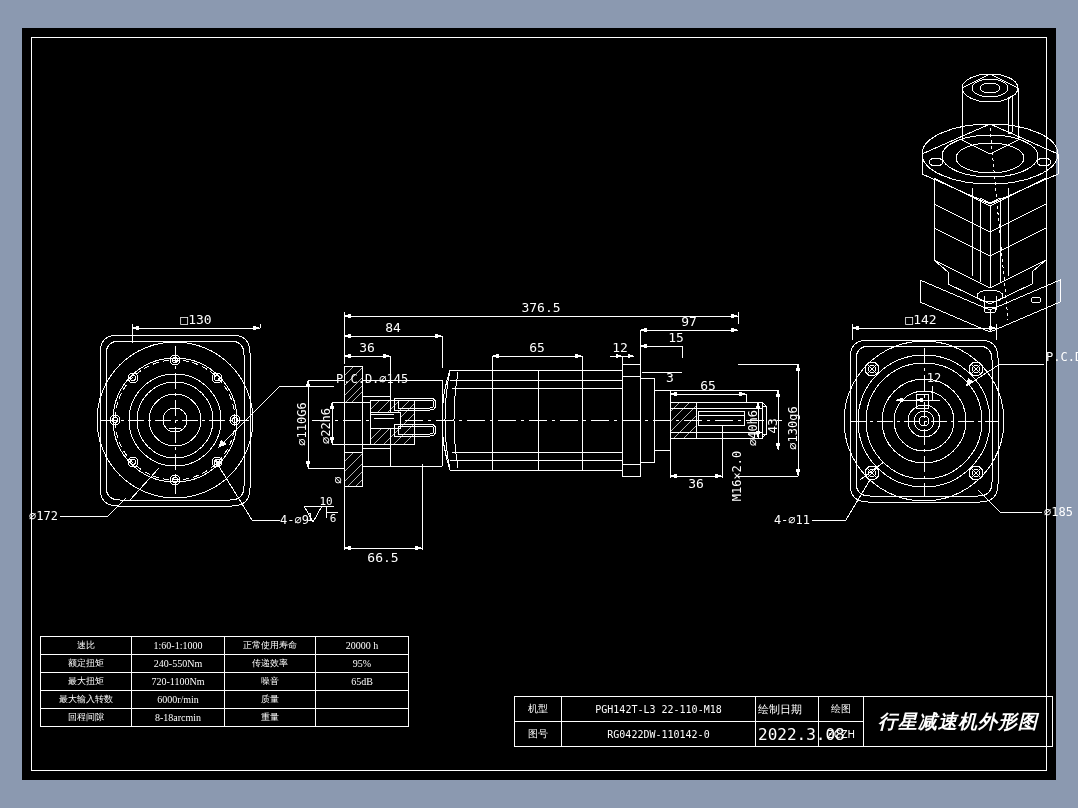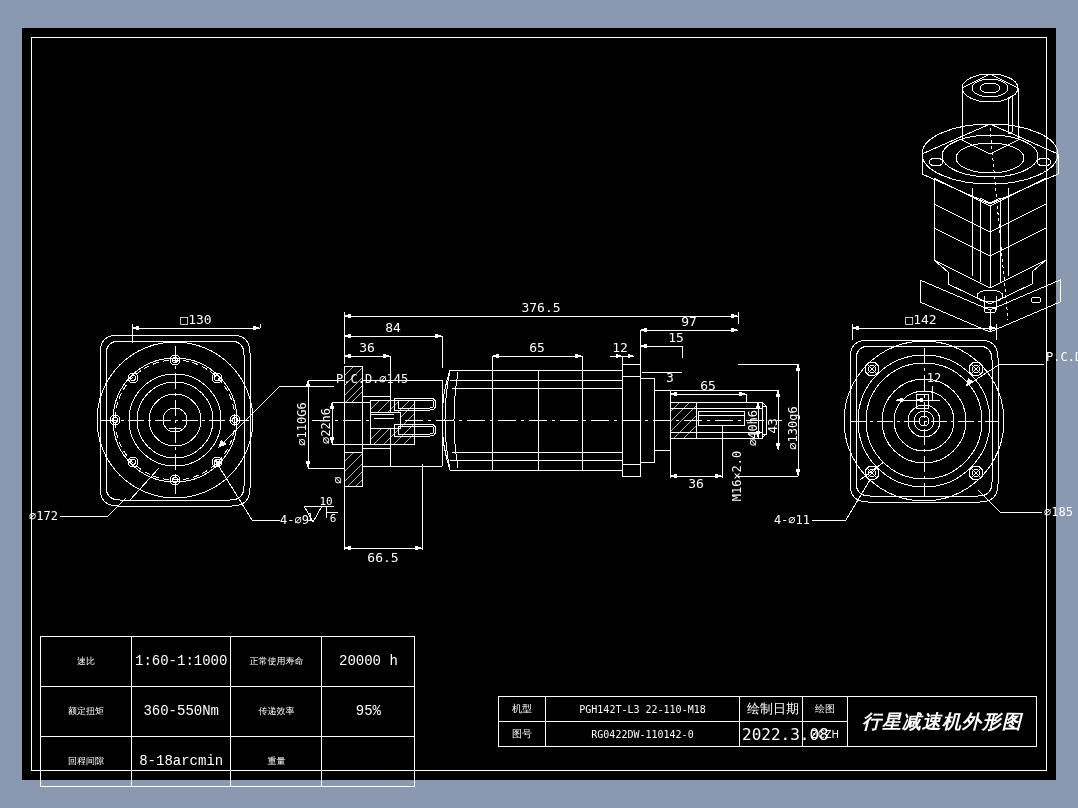--- a/index.html
+++ b/index.html
@@ -27,31 +27,31 @@
 
   
   #spec-table{
     position:absolute;left:18px;top:608px;
     border-collapse:collapse;
     color:#fff;
   }
   #spec-table td{
     border:1px solid #fff;
     height:17px;line-height:17px;
-    padding:16px 3px;
+    padding:0 3px;
     font-size:10px;
     text-align:center;
     white-space:nowrap;
   }
   #spec-table td.lbl{width:84px;font-family:"DejaVu Sans","Liberation Sans",sans-serif;font-size:9px;}
-  #spec-table td.val{width:86px;font-family:Liberation Mono, monospace;font-size:14px;}
+  #spec-table td.val{width:86px;font-family:Liberation Serif, serif;font-size:10px;}
 
   
   #title-block{
-    position:absolute;left:476px;top:668px;
+    position:absolute;left:492px;top:668px;
     border-collapse:collapse;color:#fff;border-radius:10px;
   }
   #title-block td{
     border:1px solid #fff;
     height:24px;
     padding:0 4px;
     font-size:10px;
     text-align:center;
     white-space:nowrap;
     position:relative;
@@ -64,21 +64,21 @@
   .tb-title span{
     font-family:"DejaVu Sans","Liberation Sans",sans-serif;
     font-size:19px;font-weight:bold;font-style:italic;letter-spacing:1px;
   }
   .overlap{
     position:absolute;left:2px;top:50%;transform:translateY(-50%);
     width:100%;text-align:left;
     font-family:"DejaVu Sans Mono","Liberation Mono",monospace;
     font-size:16px;color:#fff;white-space:nowrap;
   }
-  .ov2{font-size:13px;font-family:Liberation Sans, sans-serif;text-align:center;}
+  .ov2{font-size:11px;font-family:Liberation Sans, sans-serif;}
 </style>
 </head>
 <body>
 
 <div id="root">
   <div id="sheet">
     <div id="sheet-border"></div>
 
     <svg class="layer" viewBox="0 0 1034 752" shape-rendering="crispEdges">
       <g stroke="#ffffff" fill="none" stroke-width="1">
@@ -475,23 +475,35 @@
     <table id="spec-table">
       <tbody>
         <tr>
           <td class="lbl">速比</td>
           <td class="val">1:60-1:1000</td>
           <td class="lbl">正常使用寿命</td>
           <td class="val">20000 h</td>
         </tr>
         <tr>
           <td class="lbl">额定扭矩</td>
-          <td class="val">360-550Nm</td>
+          <td class="val">240-550Nm</td>
           <td class="lbl">传递效率</td>
           <td class="val">95%</td>
+        </tr>
+        <tr>
+          <td class="lbl">最大扭矩</td>
+          <td class="val">720-1100Nm</td>
+          <td class="lbl">噪音</td>
+          <td class="val">65dB</td>
+        </tr>
+        <tr>
+          <td class="lbl">最大输入转数</td>
+          <td class="val">6000r/min</td>
+          <td class="lbl">质量</td>
+          <td class="val"></td>
         </tr>
         <tr>
           <td class="lbl">回程间隙</td>
           <td class="val">8-18arcmin</td>
           <td class="lbl">重量</td>
           <td class="val"></td>
         </tr>
       </tbody>
     </table>
 

